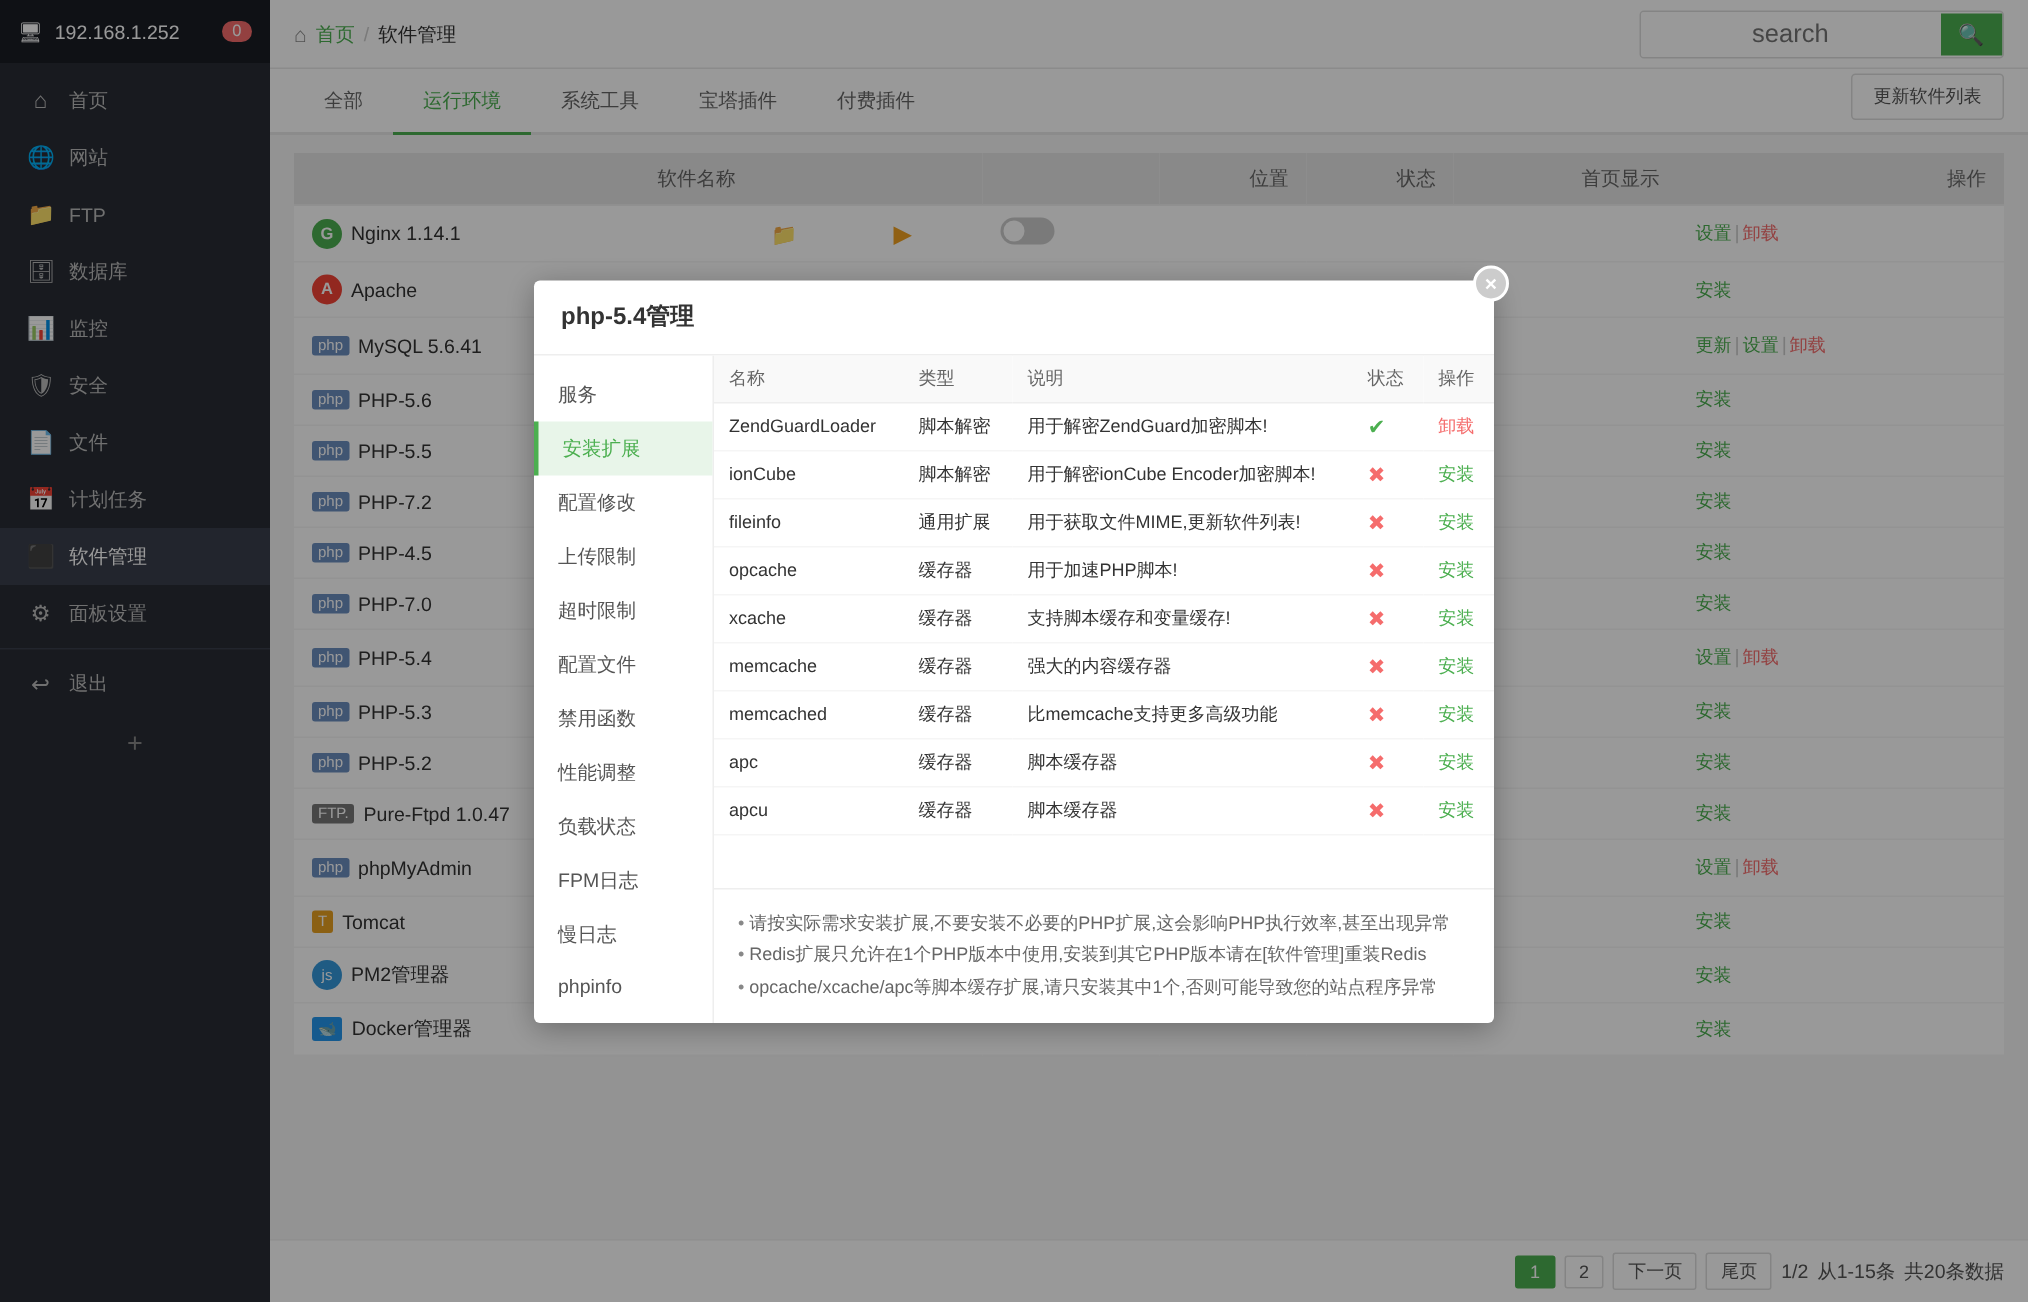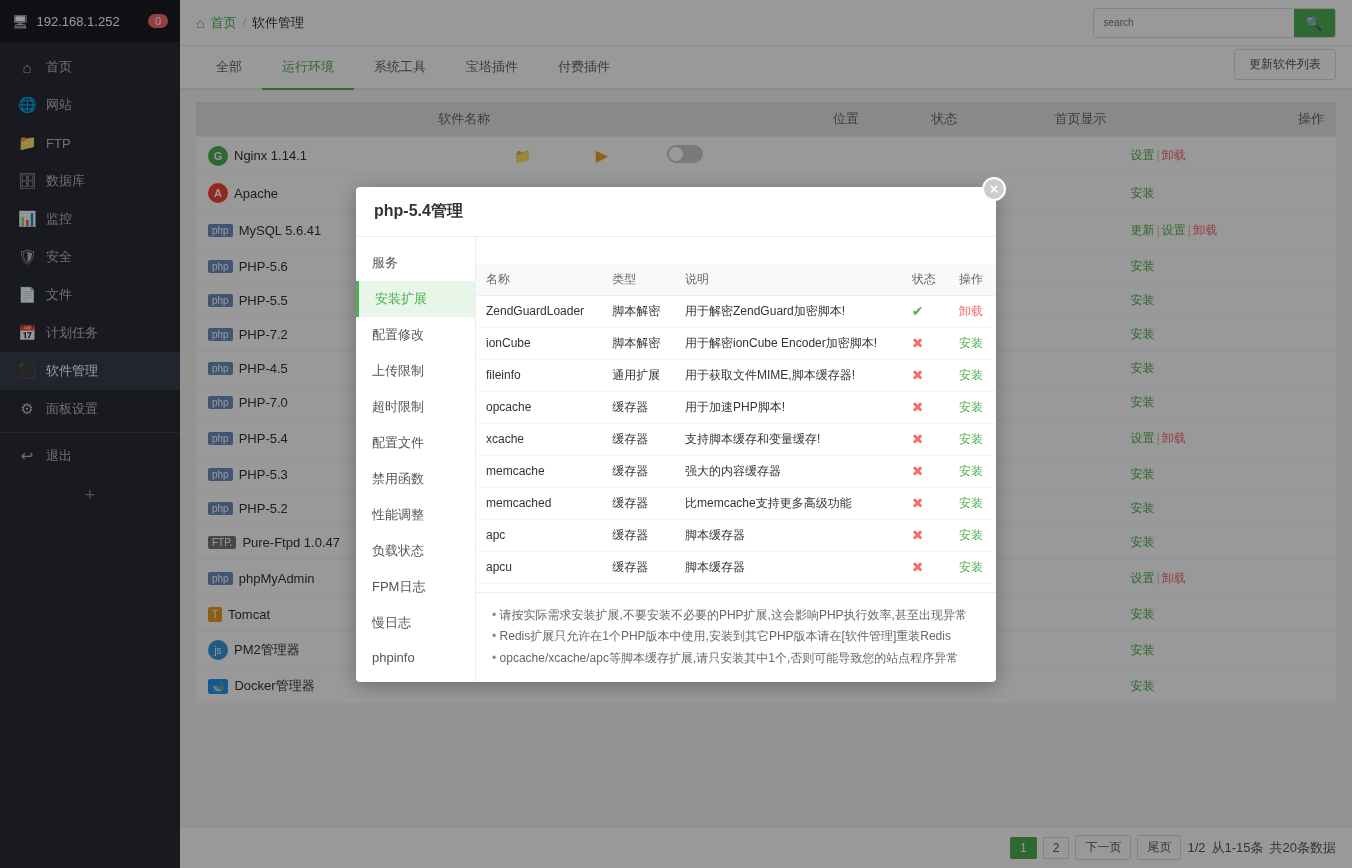--- a/index.html
+++ b/index.html
@@ -73,21 +73,21 @@
       align-items: center;
       justify-content: space-between;
       border-bottom: 1px solid #e8e8e8;
       height: 46px;
     }
     .breadcrumb { display: flex; align-items: center; gap: 6px; color: #666; font-size: 13px; }
     .breadcrumb .home-icon { color: #888; font-size: 14px; }
     .breadcrumb .sep { color: #ccc; }
     .breadcrumb .current { color: #333; }
     .search-box { display: flex; align-items: center; border: 1px solid #ddd; border-radius: 3px; overflow: hidden; }
-    .search-box input { border: none; outline: none; padding: 5px 10px; font-size: 10px; width: 200px; color: #737373; }
+    .search-box input { border: none; outline: none; padding: 5px 10px; font-size: 17px; width: 200px; color: #737373; text-align: center; }
     .search-box button { background: #4caf50; border: none; color: #fff; padding: 6px 12px; cursor: pointer; font-size: 14px; }
 
     
     .tabbar {
       background: #fff;
       padding: 0 16px;
       display: flex;
       align-items: flex-end;
       border-bottom: 2px solid #e8e8e8;
       gap: 0;
@@ -219,21 +219,21 @@
       flex-shrink: 0;
     }
     .modal-nav-item {
       padding: 9px 16px;
       cursor: pointer;
       font-size: 13px;
       color: #555;
     }
     .modal-nav-item.active { background: #e8f5e9; color: #4caf50; border-left: 3px solid #4caf50; }
     .modal-content { flex: 1; display: flex; flex-direction: column; overflow: hidden; }
-    .ext-table { width: 100%; border-collapse: collapse; font-size: 12px; margin-top: 27px; }
+    .ext-table { width: 100%; border-collapse: collapse; font-size: 12px; }
     .ext-table th {
       background: #f9f9f9;
       padding: 7px 10px;
       text-align: left;
       color: #666;
       border-bottom: 1px solid #eee;
       font-weight: normal;
     }
     .ext-table td {
       padding: 7px 10px;
@@ -665,21 +665,21 @@
     <td>
       <span class="ext-cross">✖</span>
     </td>
     <td>
       <span class="install">安装</span>
     </td>
   </tr>
                 <tr>
     <td>fileinfo</td>
     <td>通用扩展</td>
-    <td>用于获取文件MIME,脚本缓存器!</td>
+    <td>用于获取文件MIME,更新软件列表!</td>
     <td>
       <span class="ext-cross">✖</span>
     </td>
     <td>
       <span class="install">安装</span>
     </td>
   </tr>
                 <tr>
     <td>opcache</td>
     <td>缓存器</td>

